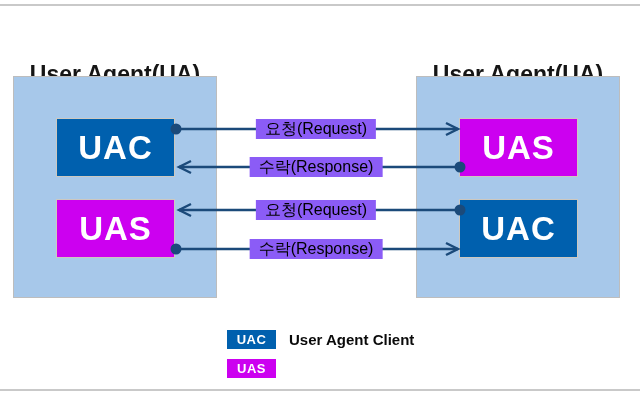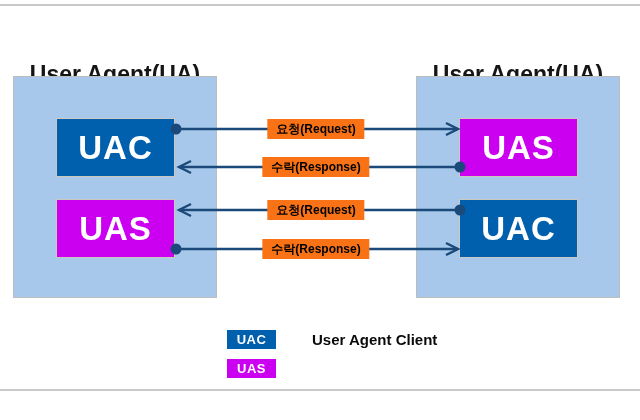--- a/index.html
+++ b/index.html
@@ -38,38 +38,38 @@
 
   .conn{position:absolute;left:170px;width:296px;height:18px;}
   .conn svg{display:block;width:296px;height:18px;}
   .conn-1{top:120px;}
   .conn-2{top:158px;}
   .conn-3{top:201px;}
   .conn-4{top:240px;}
 
   .conn-label{
     position:absolute;left:316px;transform:translateX(-50%);
-    background:#f97316;padding:0 9px;white-space:nowrap;
-    font-size:12px;font-weight:bold;color:#000;line-height:20px;
+    background:#8b5cf6;padding:0 9px;white-space:nowrap;
+    font-size:16px;font-weight:normal;color:#000;line-height:20px;
   }
   .conn-label-1{top:119px;}
   .conn-label-2{top:157px;}
   .conn-label-3{top:200px;}
   .conn-label-4{top:239px;}
 
   .legend-chip{
     position:absolute;left:227px;width:49px;height:19px;
     display:flex;align-items:center;justify-content:center;
     color:#fff;font-size:13px;font-weight:bold;letter-spacing:.5px;
   }
   .legend-chip-uac{top:330px;background:#0060ae;}
   .legend-chip-uas{top:359px;background:#cc00f0;}
   .legend-label{
     position:absolute;left:289px;height:19px;line-height:19px;
-    font-size:15px;font-weight:bold;color:#0a0a0a;white-space:nowrap;margin-left:23px;
+    font-size:15px;font-weight:bold;color:#0a0a0a;white-space:nowrap;
   }
   .legend-label-uac{top:330px;}
   .legend-label-uas{top:359px;}
 
   .stroke{stroke:#1b4a7a;stroke-width:2.4;fill:none;}
   .dot{fill:#1b4a7a;stroke:none;}
 </style>
 </head>
 <body>
 

